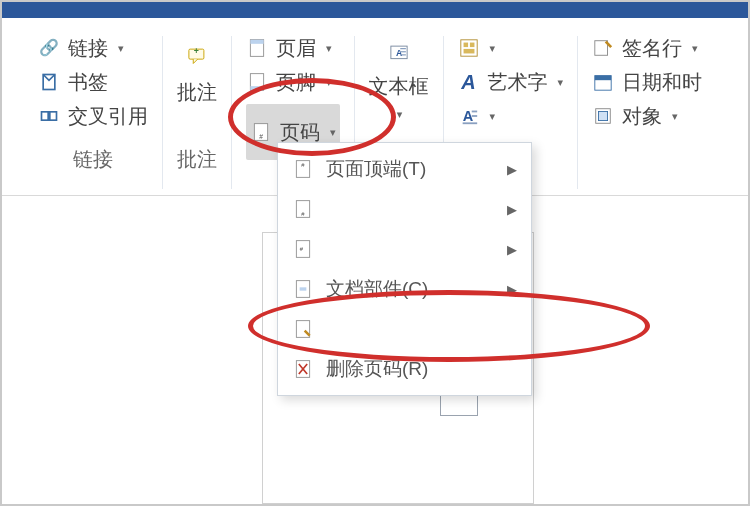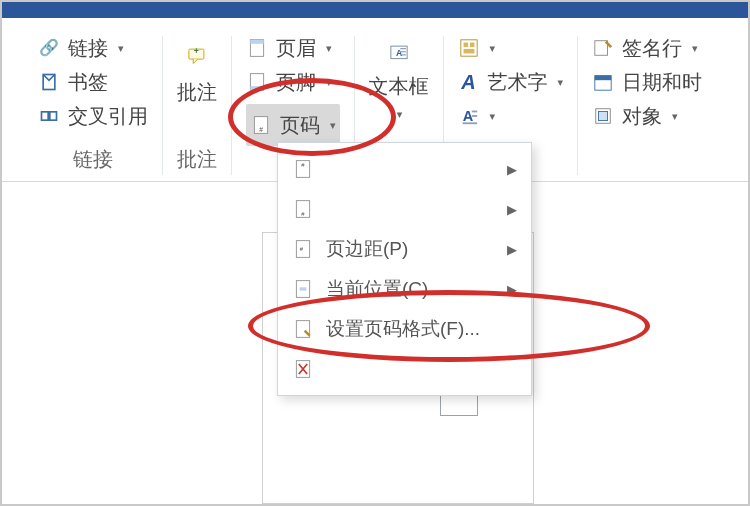--- a/index.html
+++ b/index.html
@@ -8,21 +8,21 @@
   .ribbon{display:flex;align-items:stretch;padding:18px 10px 6px 22px;background:#fff;border-bottom:1px solid #d9d9d9;}
   .group{display:flex;flex-direction:column;align-items:center;padding:0 14px;}
   .group+.group{border-left:1px solid #e3e8ef;}
   .group-items{display:flex;flex-direction:row;align-items:flex-start;min-height:104px;}
   .stack{display:flex;flex-direction:column;gap:10px;}
   .item{display:flex;align-items:center;gap:8px;color:#444;font-size:20px;line-height:24px;white-space:nowrap;cursor:default;}
   .item.big{flex-direction:column;gap:4px;font-size:20px;align-items:center;justify-content:center;}
   .item.big .lbl{font-size:20px;}
   .item .drop{font-size:11px;color:#666;margin-left:2px;}
   .group-label{color:#666;font-size:20px;margin-top:6px;}
-  .sel{background:#d9d9d9;padding:9px 4px;border-radius:2px;}
+  .sel{background:#d9d9d9;padding:16px 4px;border-radius:2px;}
   .menu{position:absolute;left:275px;top:140px;width:253px;background:#fff;border:1px solid #cfd6de;box-shadow:4px 4px 10px rgba(0,0,0,.15);padding:6px 0;}
   .menu-item{display:flex;align-items:center;gap:12px;height:40px;padding:0 14px;color:#555;font-size:19px;cursor:default;}
   .menu-item .arrow{margin-left:auto;color:#666;font-size:13px;}
   .doc{position:absolute;left:260px;top:230px;width:270px;height:270px;border:1px solid #d0d0d0;background:#fff;}
   .page-num-box{position:absolute;left:438px;top:388px;width:36px;height:24px;border:1px solid #9aa3af;}
   .circle{position:absolute;border:5px solid #d02f2c;border-radius:50%;pointer-events:none;}
   .circle.c1{left:226px;top:76px;width:158px;height:68px;}
   .circle.c2{left:246px;top:288px;width:392px;height:62px;}
   
   .ic{width:22px;height:22px;display:inline-flex;align-items:center;justify-content:center;font-size:16px;color:#3a6ea5;}
@@ -219,65 +219,65 @@
   <div class="page-num-box"></div>
 
   <div class="menu">
     <div class="menu-item">
       <span class="mic">
         <svg viewBox="0 0 20 24">
             <rect x="2" y="2" width="16" height="20" fill="#fff" stroke="#888"></rect>
             <text x="10" y="9" font-size="7" text-anchor="middle" fill="#555">#</text>
           </svg>
       </span>
+      <span>页面顶端(T)</span>
       <span class="arrow">▶</span>
     </div>
     <div class="menu-item">
       <span class="mic">
         <svg viewBox="0 0 20 24">
             <rect x="2" y="2" width="16" height="20" fill="#fff" stroke="#888"></rect>
             <text x="10" y="20" font-size="7" text-anchor="middle" fill="#555">#</text>
           </svg>
       </span>
       <span class="arrow">▶</span>
     </div>
     <div class="menu-item">
       <span class="mic">
         <svg viewBox="0 0 20 24">
             <rect x="2" y="2" width="16" height="20" fill="#fff" stroke="#888"></rect>
             <text x="6" y="14" font-size="7" fill="#555">#</text>
           </svg>
       </span>
-      <span>页边距(P)</span>
       <span class="arrow">▶</span>
     </div>
     <div class="menu-item">
       <span class="mic">
         <svg viewBox="0 0 20 24">
             <rect x="2" y="2" width="16" height="20" fill="#fff" stroke="#888"></rect>
             <rect x="6" y="10" width="8" height="4" fill="#bcd3ee"></rect>
           </svg>
       </span>
-      <span>当前位置(C)</span>
+      <span>文档部件(C)</span>
       <span class="arrow">▶</span>
     </div>
     <div class="menu-item">
       <span class="mic">
         <svg viewBox="0 0 20 24">
             <rect x="2" y="2" width="16" height="20" fill="#fff" stroke="#888"></rect>
             <path d="M12 14 L18 20" stroke="#c08a20" stroke-width="3"></path>
           </svg>
       </span>
-      <span>设置页码格式(F)...</span>
     </div>
     <div class="menu-item">
       <span class="mic">
         <svg viewBox="0 0 20 24">
             <rect x="2" y="2" width="16" height="20" fill="#fff" stroke="#888"></rect>
             <path d="M5 6 L15 18 M15 6 L5 18" stroke="#c0392b" stroke-width="2"></path>
           </svg>
       </span>
+      <span>删除页码(R)</span>
     </div>
   </div>
 
   <div class="circle c1"></div>
   <div class="circle c2"></div>
 </div>
 
 </body></html>

